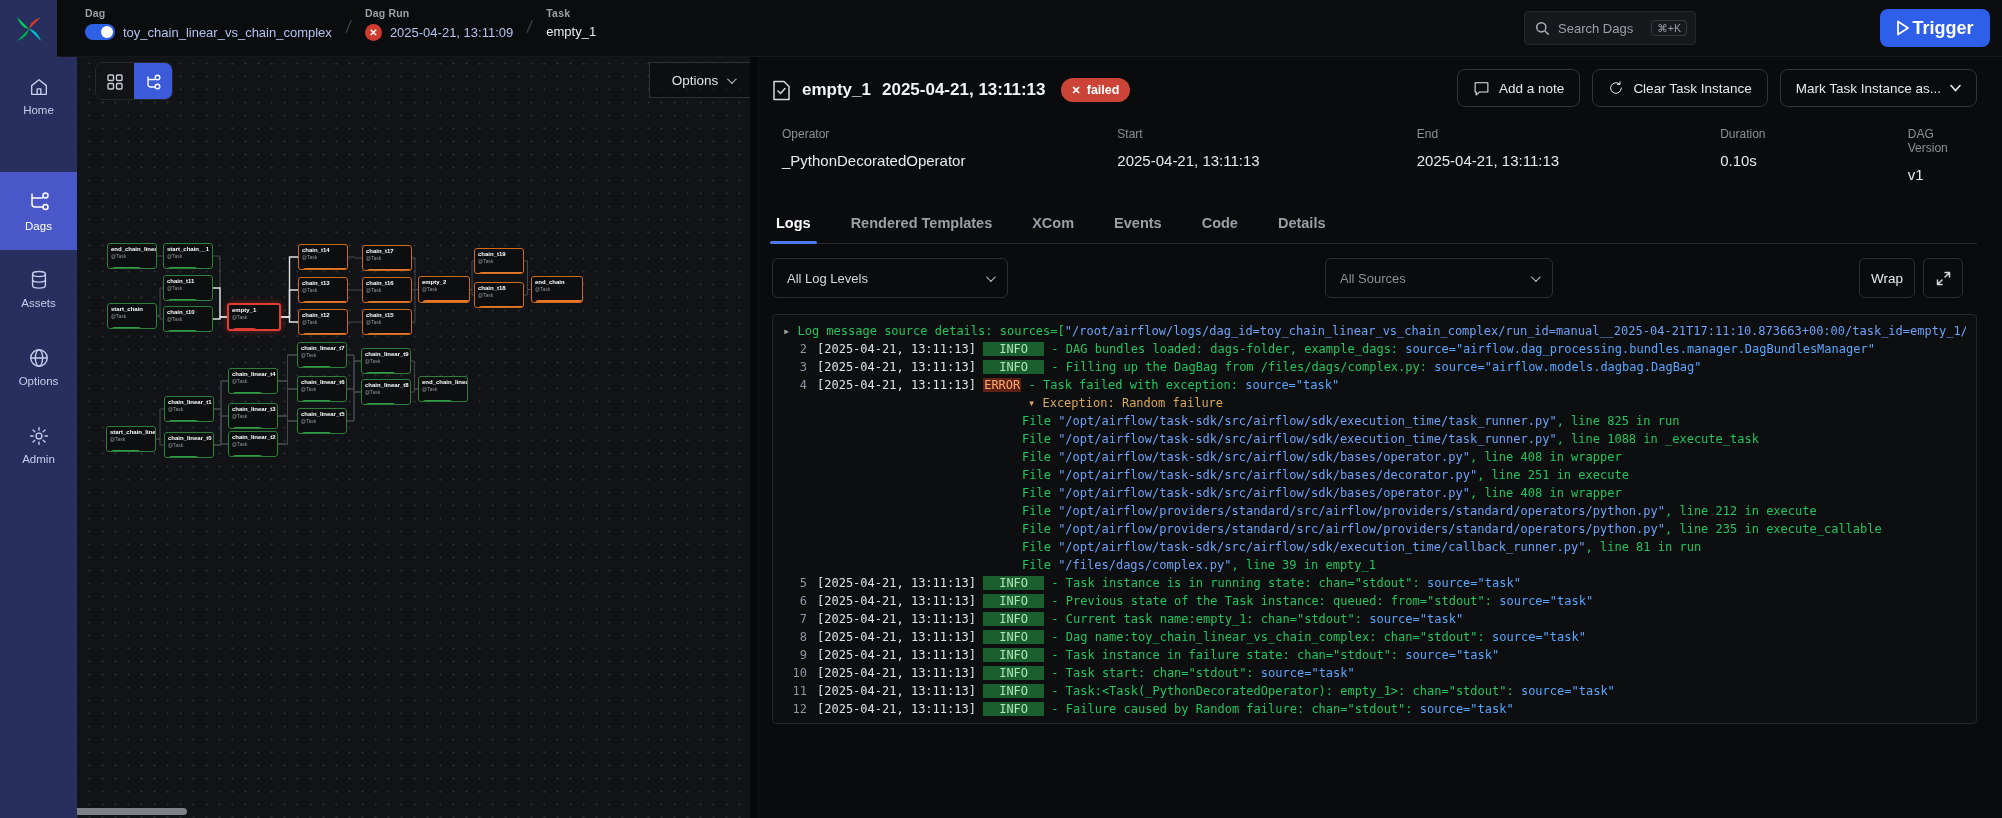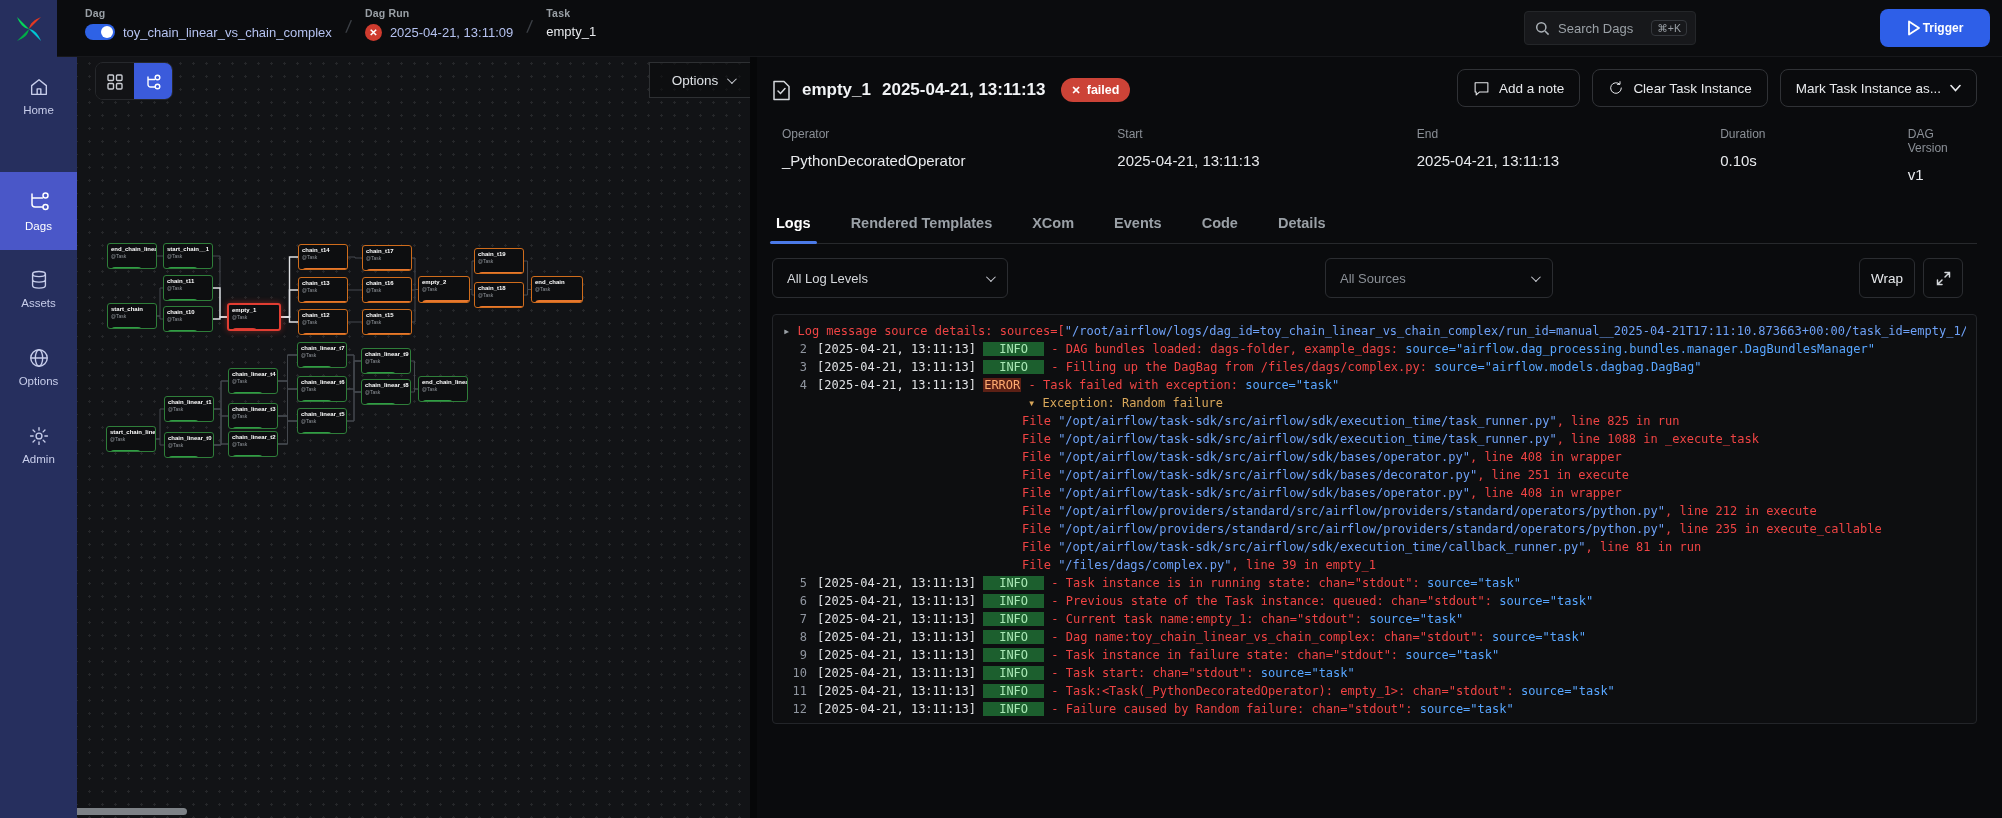--- a/index.html
+++ b/index.html
@@ -15,21 +15,21 @@
   .crumb-label { font-size:10.5px; font-weight:bold; color:#9aa0a6; letter-spacing:.2px; }
   .crumb-val { display:flex; align-items:center; gap:8px; font-size:13px; color:#b5c2f0; }
   .crumb-val.white { color:#e8eaed; }
   .crumb-sep { color:#3c4046; font-size:18px; margin-top:10px; transform:rotate(8deg); }
   .toggle { width:30px; height:16px; border-radius:9px; background:#2e62e6; position:relative; cursor:pointer; }
   .toggle::after { content:""; position:absolute; right:2px; top:2px; width:12px; height:12px; border-radius:50%; background:#fff; }
   .xcircle { width:17px; height:17px; border-radius:50%; background:#cf3b2e; color:#fff; font-size:10px; display:flex; align-items:center; justify-content:center; font-weight:bold; }
   .search-box { position:absolute; right:306px; top:11px; width:172px; height:34px; background:#17181b; border:1px solid #242629; border-radius:4px; display:flex; align-items:center; gap:8px; padding:0 8px 0 10px; cursor:pointer; }
   .search-box .ph { font-size:13px; color:#9aa0a6; flex:1; }
   .kbd { font-size:10.5px; color:#9aa0a6; border:1px solid #34373c; border-radius:4px; padding:1px 5px; }
-  .trigger-btn { position:absolute; right:12px; top:9px; width:110px; height:38px; background:#2e5fe8; border:none; border-radius:8px; color:#fff; font-size:12px; font-weight:bold; display:flex; align-items:center; justify-content:center; gap:2px; cursor:pointer; font-family:inherit; }
+  .trigger-btn { position:absolute; right:12px; top:9px; width:110px; height:38px; background:#2e5fe8; border:none; border-radius:8px; color:#fff; font-size:18px; font-weight:bold; display:flex; align-items:center; justify-content:center; gap:2px; cursor:pointer; font-family:inherit; }
 
   
   .sidebar { position:absolute; left:0; top:57px; width:77px; bottom:0; background:#262f5e; z-index:4; }
   .side-item { height:78px; display:flex; flex-direction:column; align-items:center; justify-content:center; gap:6px; cursor:pointer; color:#c7cdea; }
   .side-item.active { background:#4a57c8; color:#fff;margin-top:37px; }
   .side-item .lbl { font-size:11.5px; }
   .side-item svg { display:block; }
 
   
   .graph-panel { position:absolute; left:57px; top:57px; width:693px; bottom:0; background:#121316;
@@ -71,21 +71,21 @@
   .tab.active::after { content:""; position:absolute; left:-4px; right:-4px; bottom:-1px; height:3px; background:#4b7ae8; border-radius:2px; }
   .log-controls { position:relative; height:40px; margin-top:14px; }
   .select { position:absolute; top:0; height:40px; border:1px solid #2b2d31; border-radius:6px; display:flex; align-items:center; justify-content:space-between; padding:0 14px; font-size:13px; color:#d6d9dd; cursor:pointer; background:transparent; }
   .select.dim { color:#8b9097; }
   .wrap-btn { position:absolute; right:62px; top:0; width:56px; height:40px; border:1px solid #2b2d31; background:transparent; border-radius:6px; color:#e8eaed; font-size:13.5px; cursor:pointer; font-family:inherit; }
   .expand-btn { position:absolute; right:14px; top:0; width:40px; height:40px; border:1px solid #2b2d31; background:transparent; border-radius:6px; color:#e8eaed; display:flex; align-items:center; justify-content:center; cursor:pointer; }
   .log-box { margin-top:16px; height:410px; background:#0d0e10; border:1px solid #232529; border-radius:4px; padding:7px 10px; overflow:hidden; font-family:"DejaVu Sans Mono", monospace; font-size:12px; line-height:18px; white-space:nowrap; }
   .log-line { height:18px; overflow:hidden; }
   .ln { display:inline-block; width:24px; text-align:right; margin-right:10px; color:#9096a0; }
   .ind { display:inline-block; }
-  .seg-txt { color:#ef4444; }
+  .seg-txt { color:#22c55e; }
   .seg-ts { color:#e0e2e5; }
   .seg-chev { color:#9aa0a6; }
   .seg-src { color:#58a6ff; }
   .seg-path { color:#6ea1f7; }
   .seg-exc { color:#d8a75a; }
   .seg-lvl-info { color:#a9e8b5; background:#1c5f2e; padding:0 16px; }
   .seg-lvl-error { color:#ffab70; background:#5c2015; padding:0 1px; }
 </style>
 </head>
 <body>
@@ -385,21 +385,21 @@
         <div class="log-line"><span class="ln"></span><span class="ind" style="width:205px"></span><span class="seg-txt">File </span><span class="seg-path">"/opt/airflow/task-sdk/src/airflow/sdk/execution_time/task_runner.py"</span><span class="seg-txt">, line 825 in run</span></div>
         <div class="log-line"><span class="ln"></span><span class="ind" style="width:205px"></span><span class="seg-txt">File </span><span class="seg-path">"/opt/airflow/task-sdk/src/airflow/sdk/execution_time/task_runner.py"</span><span class="seg-txt">, line 1088 in _execute_task</span></div>
         <div class="log-line"><span class="ln"></span><span class="ind" style="width:205px"></span><span class="seg-txt">File </span><span class="seg-path">"/opt/airflow/task-sdk/src/airflow/sdk/bases/operator.py"</span><span class="seg-txt">, line 408 in wrapper</span></div>
         <div class="log-line"><span class="ln"></span><span class="ind" style="width:205px"></span><span class="seg-txt">File </span><span class="seg-path">"/opt/airflow/task-sdk/src/airflow/sdk/bases/decorator.py"</span><span class="seg-txt">, line 251 in execute</span></div>
         <div class="log-line"><span class="ln"></span><span class="ind" style="width:205px"></span><span class="seg-txt">File </span><span class="seg-path">"/opt/airflow/task-sdk/src/airflow/sdk/bases/operator.py"</span><span class="seg-txt">, line 408 in wrapper</span></div>
         <div class="log-line"><span class="ln"></span><span class="ind" style="width:205px"></span><span class="seg-txt">File </span><span class="seg-path">"/opt/airflow/providers/standard/src/airflow/providers/standard/operators/python.py"</span><span class="seg-txt">, line 212 in execute</span></div>
         <div class="log-line"><span class="ln"></span><span class="ind" style="width:205px"></span><span class="seg-txt">File </span><span class="seg-path">"/opt/airflow/providers/standard/src/airflow/providers/standard/operators/python.py"</span><span class="seg-txt">, line 235 in execute_callable</span></div>
         <div class="log-line"><span class="ln"></span><span class="ind" style="width:205px"></span><span class="seg-txt">File </span><span class="seg-path">"/opt/airflow/task-sdk/src/airflow/sdk/execution_time/callback_runner.py"</span><span class="seg-txt">, line 81 in run</span></div>
         <div class="log-line"><span class="ln"></span><span class="ind" style="width:205px"></span><span class="seg-txt">File </span><span class="seg-path">"/files/dags/complex.py"</span><span class="seg-txt">, line 39 in empty_1</span></div>
         <div class="log-line"><span class="ln">5</span><span class="seg-ts">[2025-04-21, 13:11:13] </span><span class="seg-lvl-info">INFO</span><span class="seg-txt"> - Task instance is in running state: chan="stdout": </span><span class="seg-src">source="task"</span></div>
-        <div class="log-line"><span class="ln">6</span><span class="seg-ts">[2025-04-21, 13:11:13] </span><span class="seg-lvl-info">INFO</span><span class="seg-txt"> -  Previous state of the Task instance: queued: chan="stdout": </span><span class="seg-src">source="task"</span></div>
+        <div class="log-line"><span class="ln">6</span><span class="seg-ts">[2025-04-21, 13:11:13] </span><span class="seg-lvl-info">INFO</span><span class="seg-txt"> -  Previous state of the Task instance: queued: from="stdout": </span><span class="seg-src">source="task"</span></div>
         <div class="log-line"><span class="ln">7</span><span class="seg-ts">[2025-04-21, 13:11:13] </span><span class="seg-lvl-info">INFO</span><span class="seg-txt"> - Current task name:empty_1: chan="stdout": </span><span class="seg-src">source="task"</span></div>
         <div class="log-line"><span class="ln">8</span><span class="seg-ts">[2025-04-21, 13:11:13] </span><span class="seg-lvl-info">INFO</span><span class="seg-txt"> - Dag name:toy_chain_linear_vs_chain_complex: chan="stdout": </span><span class="seg-src">source="task"</span></div>
         <div class="log-line"><span class="ln">9</span><span class="seg-ts">[2025-04-21, 13:11:13] </span><span class="seg-lvl-info">INFO</span><span class="seg-txt"> - Task instance in failure state: chan="stdout": </span><span class="seg-src">source="task"</span></div>
         <div class="log-line"><span class="ln">10</span><span class="seg-ts">[2025-04-21, 13:11:13] </span><span class="seg-lvl-info">INFO</span><span class="seg-txt"> - Task start: chan="stdout": </span><span class="seg-src">source="task"</span></div>
         <div class="log-line"><span class="ln">11</span><span class="seg-ts">[2025-04-21, 13:11:13] </span><span class="seg-lvl-info">INFO</span><span class="seg-txt"> - Task:&lt;Task(_PythonDecoratedOperator): empty_1&gt;: chan="stdout": </span><span class="seg-src">source="task"</span></div>
         <div class="log-line"><span class="ln">12</span><span class="seg-ts">[2025-04-21, 13:11:13] </span><span class="seg-lvl-info">INFO</span><span class="seg-txt"> - Failure caused by Random failure: chan="stdout": </span><span class="seg-src">source="task"</span></div>
       </div>
   </div>
 
 </div>

